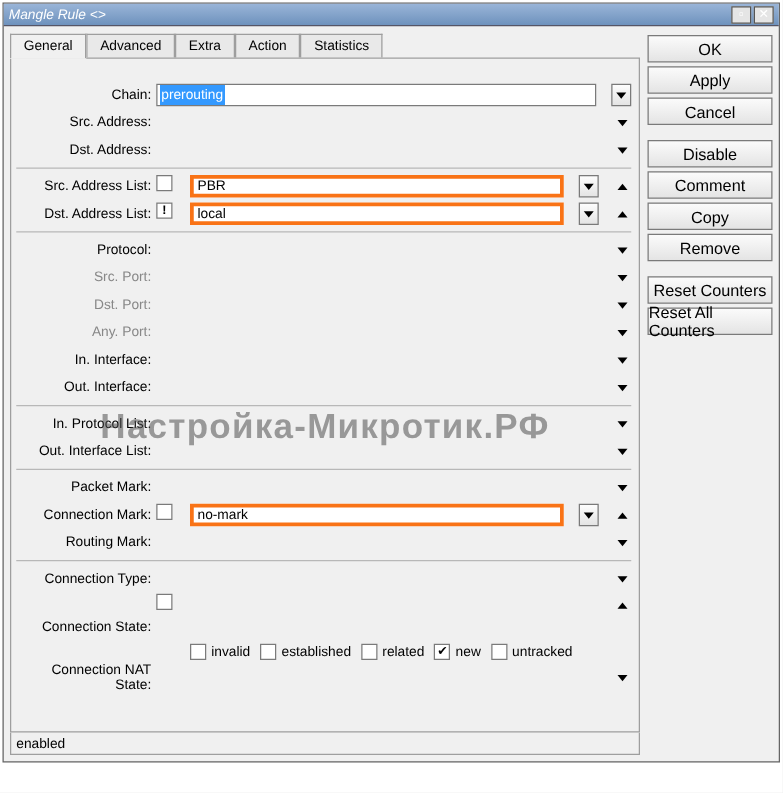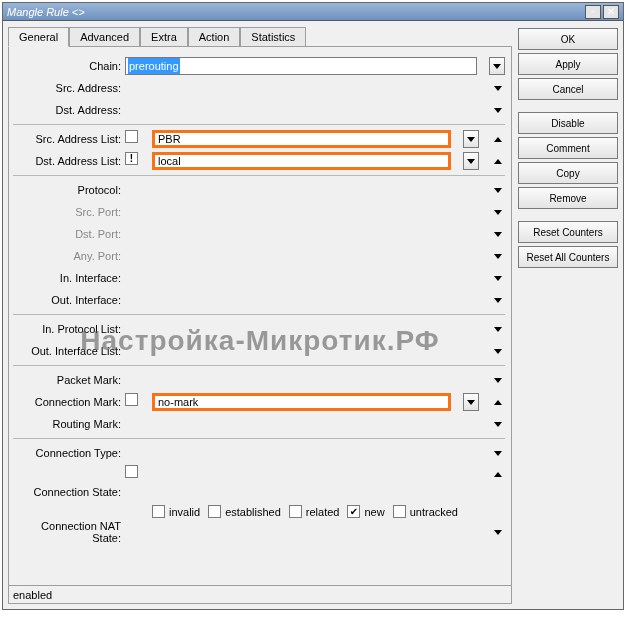--- a/index.html
+++ b/index.html
@@ -6,38 +6,38 @@
   body { margin:0; padding:2px; font-family: Tahoma, Arial, sans-serif; font-size:11px; background:#fff; color:#000; width:626px; }
   .window { border:1px solid #666; background:#f0f0f0; position:relative; }
   .titlebar { background: linear-gradient(#9ab5d8,#6e92bd); color:#fff; height:18px; display:flex; align-items:center; padding:0 4px; border-bottom:1px solid #556; }
   .titlebar .title { flex:1; font-size:11px;font-style:italic; }
   .titlebar .winbtn { width:16px; height:14px; margin-left:2px; background:#e5e5e5; border:1px solid #555; display:flex; align-items:center; justify-content:center; font-size:10px; line-height:10px; cursor:default; }
   .content { display:flex; padding:5px; gap:6px;border-radius:11px; }
   .main { flex:1; background:#f0f0f0; }
   .tabs { display:flex; position:relative; top:1px; }
   .tab { padding:3px 10px; border:1px solid #9e9e9e; border-bottom:none; background:#e9e9e9; margin-right:0px; cursor:default; }
   .tab.active { background:#f0f0f0; border-bottom:1px solid #f0f0f0; position:relative; z-index:2; }
-  .tabbody { border:1px solid #9e9e9e; padding:7px 6px 8px 4px; min-height:540px; background:#f0f0f0; position:relative; }
+  .tabbody { border:1px solid #9e9e9e; padding:17px 6px 8px 4px; min-height:540px; background:#f0f0f0; position:relative; }
   .row { display:flex; align-items:center; margin:2px 0; min-height:20px; }
   .label { width:112px; text-align:right; padding-right:4px; color:#000; }
   .label.dis { color:#888; }
   .field { flex:1; display:flex; align-items:flex-start; gap:12px; }
   .txt { flex:1; height:18px; border:3px solid #f97316; background:#fff; padding:0 3px; font-size:11px; font-family:inherit; }
   .selected-text { background:#3399ff; color:#fff; display:inline-block; height:16px; line-height:16px; padding:0 1px; }
   .txtwrap { flex:1; height:18px; border:1px solid #7a7a7a; background:#fff; padding:0 2px; display:flex; align-items:center; overflow:hidden; }
   .sqbtn { width:16px; height:18px; border:1px solid #7a7a7a; background:linear-gradient(#fdfdfd,#e4e4e4); display:flex; align-items:center; justify-content:center; font-size:9px; cursor:default; }
   .tri { width:0;height:0; }
   .tri.down { border-left:4px solid transparent; border-right:4px solid transparent; border-top:5px solid #000; }
   .tri.up { border-left:4px solid transparent; border-right:4px solid transparent; border-bottom:5px solid #000; }
   .arrowbtn { width:14px; height:18px; display:flex; align-items:center; justify-content:center; cursor:default; }
   .hr { border:none; border-top:1px solid #b8b8b8; margin:4px 0 4px 0px; }
   .chk { width:13px; height:13px; border:1px solid #7a7a7a; background:#fff; display:inline-flex; align-items:center; justify-content:center; font-size:10px; line-height:10px; margin-right:2px; flex-shrink:0; }
   .cblabel { margin-right:8px; display:inline-flex; align-items:center; gap:2px; }
   .sidebar { width:100px; display:flex; flex-direction:column; gap:3px; padding-top:2px; }
-  .btn { height:22px; border:1px solid #7a7a7a; background:linear-gradient(#fbfbfb,#e4e4e4); display:flex; align-items:center; justify-content:center; cursor:default; font-size:10px; }
+  .btn { height:22px; border:1px solid #7a7a7a; background:linear-gradient(#fbfbfb,#e4e4e4); display:flex; align-items:center; justify-content:center; cursor:default; font-size:13px; }
   .status { border:1px solid #9e9e9e; border-top:none; height:18px; padding:2px 4px; font-size:11px; display:flex; align-items:center; }
   .watermark { position:absolute; left:0; right:0; top:278px; font-size:28px; font-weight:bold; color:rgba(80,80,80,0.55); text-align:center; letter-spacing:1px; pointer-events:none; font-family: Arial, sans-serif; white-space:nowrap; }
   .noborderfield { flex:1; height:18px; }
   .checkline { display:flex; align-items:center; flex-wrap:wrap; gap:0px;margin-top:40px; }
 </style>
 </head>
 <body>
 
 <div class="window">
   <div class="titlebar">

